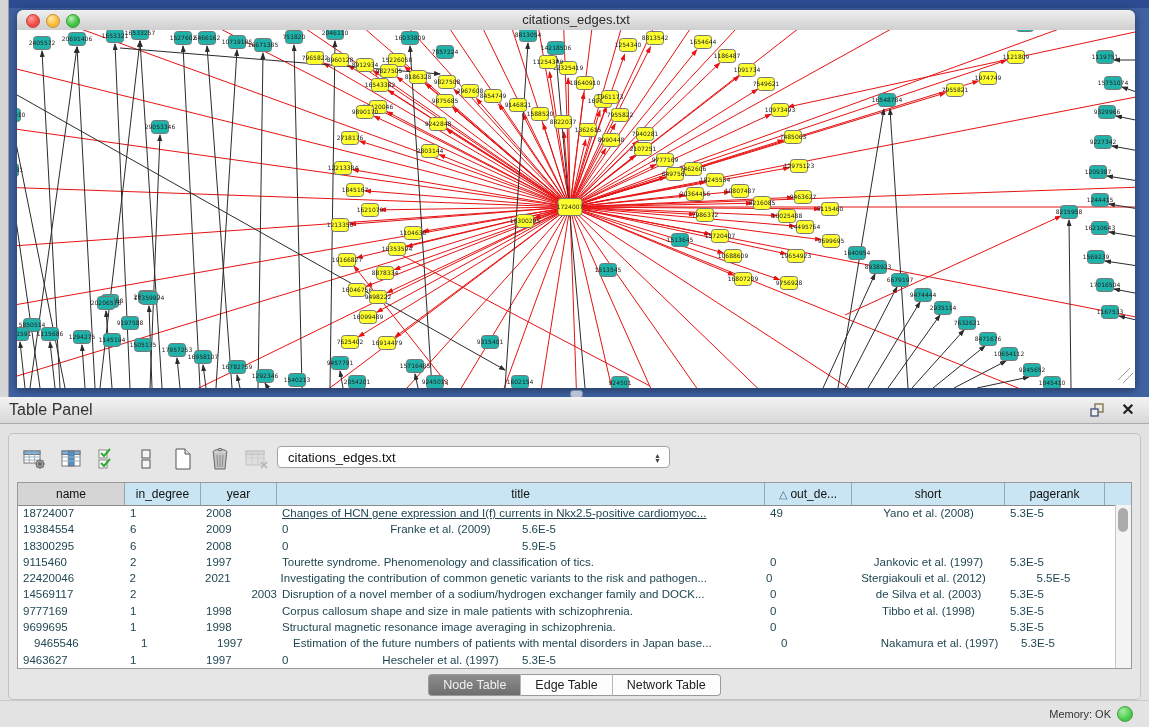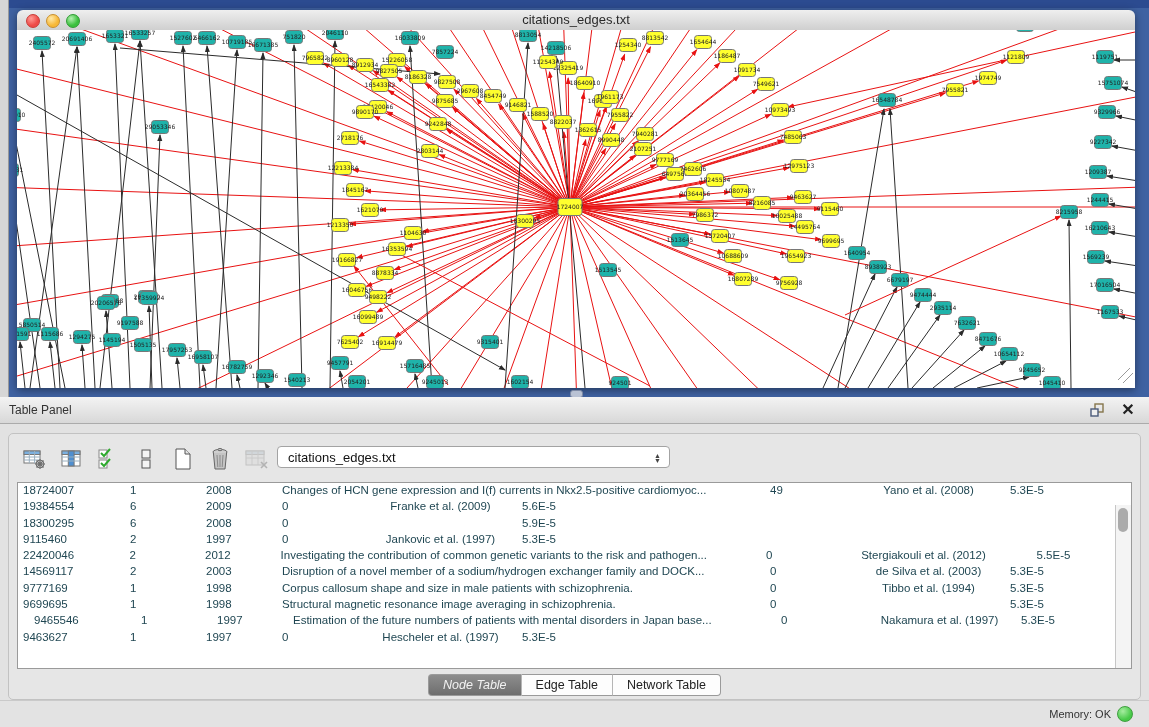--- a/index.html
+++ b/index.html
@@ -21,21 +21,21 @@
   #net-svg{display:block;}
   .ray{stroke:#e81212;stroke-width:1;}
   .redge{stroke:#e81212;stroke-width:1;}
   .kedge{stroke:#2b2b2b;stroke-width:1;}
   .nlabel{font-family:"DejaVu Sans",sans-serif;font-size:6px;fill:#222;}
   #win-grip{position:absolute;left:570px;top:390px;width:11px;height:6px;border-radius:3px;background:#b9c2d4;border:1px solid #7d8aa5;}
   
   #panel{position:absolute;left:0;top:397px;width:1149px;height:330px;background:#e2e2e2;}
   #panel-header{position:absolute;left:0;top:0;width:100%;height:26px;
     background:linear-gradient(#f3f3f3,#d8d8d8);border-bottom:1px solid #ababab;}
-  #panel-title{position:absolute;left:9px;top:0;height:26px;line-height:26px;font-size:12px;color:#333;}
+  #panel-title{position:absolute;left:9px;top:0;height:26px;line-height:26px;font-size:16px;color:#333;}
   #panel-float{position:absolute;right:44px;top:6px;width:15px;height:14px;cursor:pointer;}
   #panel-close{position:absolute;right:12px;top:3px;width:18px;height:20px;font-size:16px;font-weight:bold;color:#222;line-height:20px;text-align:center;cursor:pointer;}
   #panel-inner{position:absolute;left:8px;top:36px;width:1131px;height:265px;background:#e6e6e6;
     border:1px solid #c2c2c2;border-radius:5px;}
   
   #toolbar{position:absolute;left:14px;top:10px;height:30px;display:flex;align-items:center;gap:13px;}
   .tbtn{width:24px;height:24px;display:flex;align-items:center;justify-content:center;cursor:pointer;}
   .fx{font-size:13px;color:#111;}
   .fx i{font-family:"Liberation Serif",serif;font-style:italic;font-size:15px;}
   .fx .px{font-size:10px;font-style:italic;}
@@ -53,21 +53,21 @@
   #tbl-body{position:relative;height:163px;overflow:hidden;}
   .trow{display:flex;height:16.3px;}
   .tcell{box-sizing:border-box;font-size:11.5px;color:#1f4652;padding:1px 0 0 5px;overflow:hidden;white-space:nowrap;}
   .tcell.c{text-align:center;padding-left:0;}
   #tbl-scroll{position:absolute;right:0;top:22px;width:15px;height:163px;background:#f4f4f4;border-left:1px solid #c6c6c6;}
   #tbl-thumb{position:absolute;left:2px;top:3px;width:10px;height:24px;border-radius:6px;background:#ababab;cursor:pointer;}
   
   #tabs{position:absolute;left:0;right:0;top:240px;display:flex;justify-content:center;}
   .tab{height:20px;line-height:20px;font-size:12.5px;padding:0 14px;background:#fdfdfd;color:#222;
     border-top:1px solid #9a9a9a;border-bottom:1px solid #9a9a9a;border-right:1px solid #b5b5b5;cursor:pointer;}
-  .tab:first-child{border-left:1px solid #9a9a9a;border-radius:4px 0 0 4px;font-style:italic;}
+  .tab:first-child{border-left:1px solid #9a9a9a;border-radius:4px 0 0 4px;}
   .tab:last-child{border-right:1px solid #9a9a9a;border-radius:0 4px 4px 0;}
   .tab.active{background:linear-gradient(#8d8d8d,#6e6e6e);color:#f2f2f2;}
   
   #statusbar{position:absolute;left:0;bottom:0;width:100%;height:26px;background:#e3e3e3;border-top:1px solid #cacaca;}
   #memory{position:absolute;right:38px;top:6px;font-size:11px;color:#333;line-height:14px;}
   #memdot{position:absolute;right:16px;top:5px;width:14px;height:14px;border-radius:50%;
     background:radial-gradient(circle at 35% 30%,#a6eda0,#46c947 65%);border:1px solid #3f9f3f;cursor:pointer;}
 </style>
 </head>
 <body>
@@ -923,26 +923,50 @@
 
     <div id="tbl-select">
       <span>citations_edges.txt</span>
       <span class="arrows">
           <span>▲</span>
           <span>▼</span>
         </span>
     </div>
 
     <div id="tbl">
+      <div id="tbl-head">
+          <div class="hcell gray" style="width: 107px;">
+            <span>name</span>
+          </div>
+          <div class="hcell" style="width: 76px;">
+            <span>in_degree</span>
+          </div>
+          <div class="hcell" style="width: 76px;">
+            <span>year</span>
+          </div>
+          <div class="hcell" style="width: 488px;">
+            <span>title</span>
+          </div>
+          <div class="hcell" style="width: 87px;">
+            <span class="sort">△</span>
+            <span>out_de...</span>
+          </div>
+          <div class="hcell" style="width: 153px;">
+            <span>short</span>
+          </div>
+          <div class="hcell" style="width: 100px;">
+            <span>pagerank</span>
+          </div>
+        </div>
       <div id="tbl-body">
           <div class="trow">
             <div class="tcell" style="width: 107px;">18724007</div>
             <div class="tcell" style="width: 76px;">1</div>
             <div class="tcell" style="width: 76px;">2008</div>
-            <div class="tcell" style="width: 488px;">Changes of HCN gene expression and I(f) currents in Nkx2.5-positive cardiomyoc...</div>
+            <div class="tcell" style="width: 488px; text-decoration: underline;">Changes of HCN gene expression and I(f) currents in Nkx2.5-positive cardiomyoc...</div>
             <div class="tcell" style="width: 87px;">49</div>
             <div class="tcell c" style="width: 153px;">Yano et al. (2008)</div>
             <div class="tcell" style="width: 100px;">5.3E-5</div>
           </div>
           <div class="trow">
             <div class="tcell" style="width: 107px;">19384554</div>
             <div class="tcell" style="width: 76px;">6</div>
             <div class="tcell" style="width: 76px;">2009</div>
             <div class="tcell" style="width: 87px;">0</div>
             <div class="tcell c" style="width: 153px;">Franke et al. (2009)</div>
@@ -953,49 +977,50 @@
             <div class="tcell" style="width: 76px;">6</div>
             <div class="tcell" style="width: 76px;">2008</div>
             <div class="tcell" style="width: 87px;">0</div>
             <div class="tcell c" style="width: 153px; margin-top: 29px;">Dudbridge et al. (2008)</div>
             <div class="tcell" style="width: 100px;">5.9E-5</div>
           </div>
           <div class="trow">
             <div class="tcell" style="width: 107px;">9115460</div>
             <div class="tcell" style="width: 76px;">2</div>
             <div class="tcell" style="width: 76px;">1997</div>
+            <div class="tcell" style="width: 488px;">Tourette syndrome. Phenomenology and classification of tics.</div>
             <div class="tcell" style="width: 87px;">0</div>
             <div class="tcell c" style="width: 153px;">Jankovic et al. (1997)</div>
             <div class="tcell" style="width: 100px;">5.3E-5</div>
           </div>
           <div class="trow">
             <div class="tcell" style="width: 107px;">22420046</div>
             <div class="tcell" style="width: 76px;">2</div>
-            <div class="tcell" style="width: 76px;">2012</div>
+            <div class="tcell" style="width: 76px;">2021</div>
             <div class="tcell" style="width: 488px;">Investigating the contribution of common genetic variants to the risk and pathogen...</div>
             <div class="tcell" style="width: 87px;">0</div>
             <div class="tcell c" style="width: 153px;">Stergiakouli et al. (2012)</div>
             <div class="tcell" style="width: 100px; margin-left: 32px;">5.5E-5</div>
           </div>
           <div class="trow">
             <div class="tcell" style="width: 107px;">14569117</div>
             <div class="tcell" style="width: 76px;">2</div>
-            <div class="tcell" style="width: 76px;">2003</div>
+            <div class="tcell" style="width: 76px; text-align: right;">2003</div>
             <div class="tcell" style="width: 488px;">Disruption of a novel member of a sodium/hydrogen exchanger family and DOCK...</div>
             <div class="tcell" style="width: 87px;">0</div>
             <div class="tcell c" style="width: 153px;">de Silva et al. (2003)</div>
             <div class="tcell" style="width: 100px;">5.3E-5</div>
           </div>
           <div class="trow">
             <div class="tcell" style="width: 107px;">9777169</div>
             <div class="tcell" style="width: 76px;">1</div>
             <div class="tcell" style="width: 76px;">1998</div>
             <div class="tcell" style="width: 488px;">Corpus callosum shape and size in male patients with schizophrenia.</div>
             <div class="tcell" style="width: 87px;">0</div>
-            <div class="tcell c" style="width: 153px;">Tibbo et al. (1994)</div>
+            <div class="tcell c" style="width: 153px;">Tibbo et al. (1998)</div>
             <div class="tcell" style="width: 100px;">5.3E-5</div>
           </div>
           <div class="trow">
             <div class="tcell" style="width: 107px;">9699695</div>
             <div class="tcell" style="width: 76px;">1</div>
             <div class="tcell" style="width: 76px;">1998</div>
             <div class="tcell" style="width: 488px;">Structural magnetic resonance image averaging in schizophrenia.</div>
             <div class="tcell" style="width: 87px;">0</div>
             <div class="tcell c" style="width: 153px; margin-top: 46px;">Wolkin et al. (1998)</div>
             <div class="tcell" style="width: 100px;">5.3E-5</div>

